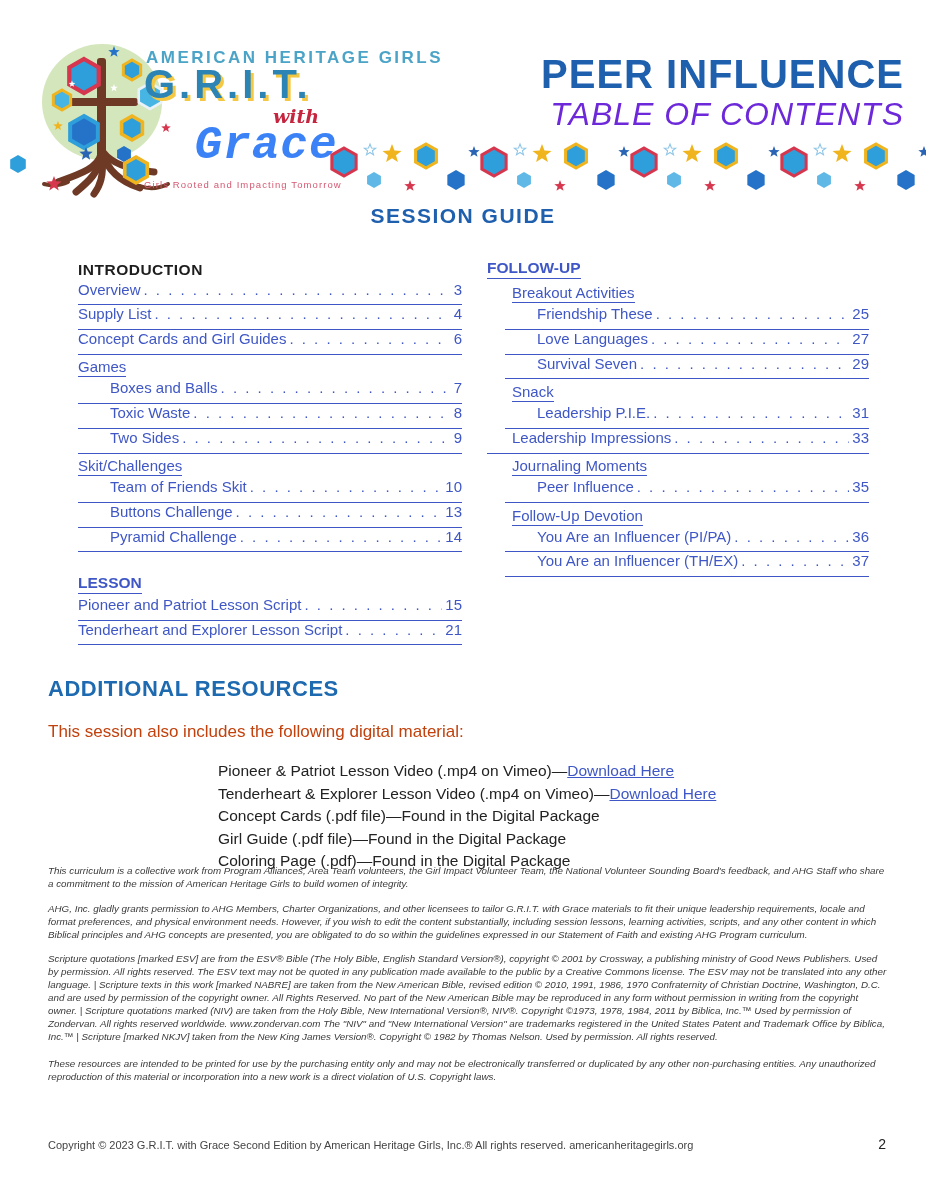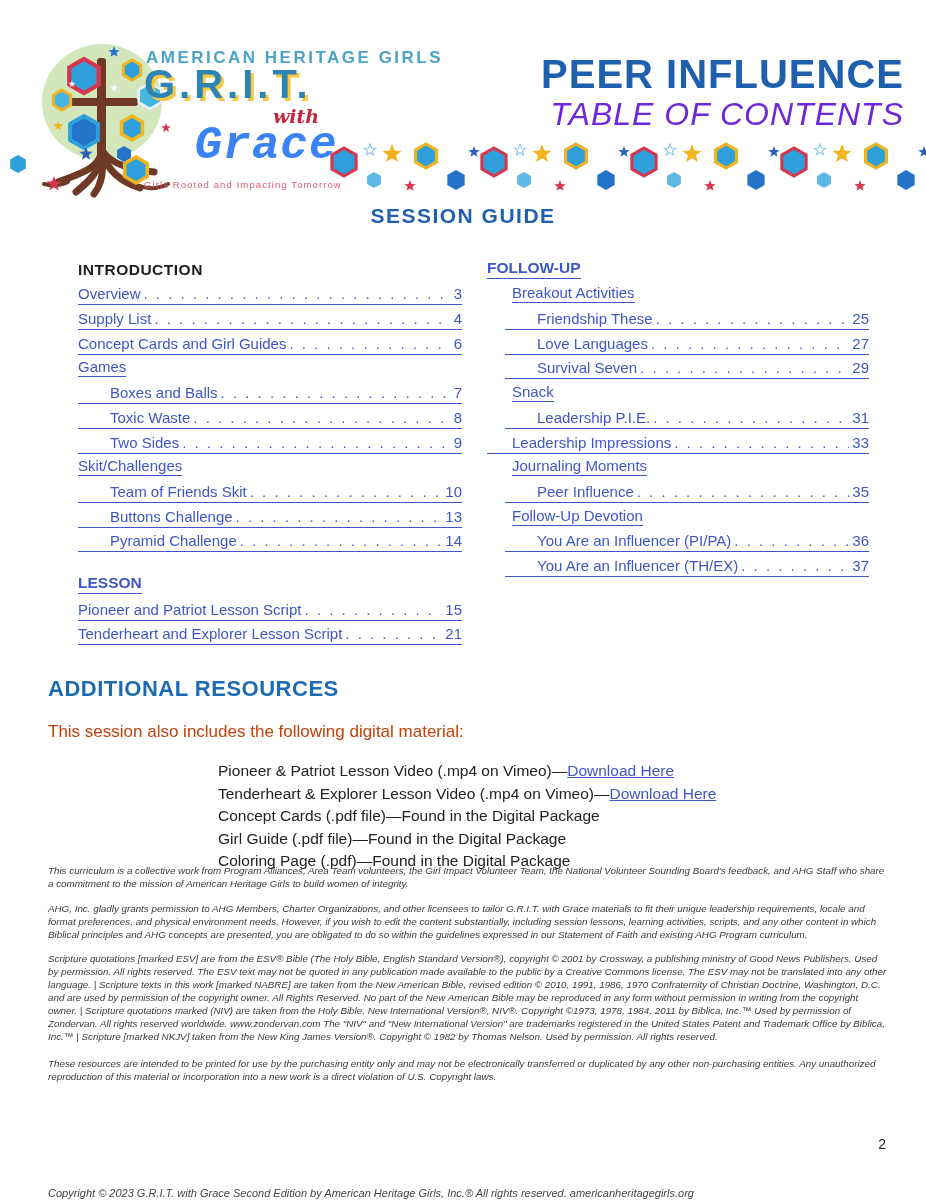--- a/index.html
+++ b/index.html
@@ -50,21 +50,21 @@
   .session-guide {
     position:absolute; left:0; top:204px; width:100%;
     text-align:center; font-size:21px; font-weight:bold; letter-spacing:1.5px; color:#1e5fae;
   }
 
   
   .toc-col { position:absolute; top:256px; }
   .toc-left  { left:78px;  width:384px; }
   .toc-right { left:487px; width:382px; }
 
-  .toc-row { height:24.7px; display:flex; align-items:flex-end; padding-bottom:2px; }
+  .toc-row { height:24.7px; display:flex; padding-bottom:2px; }
   .toc-row.pg { border-bottom:1px solid #3f57c6; }
   .toc-label { color:#3f57c6; font-size:15px; text-decoration:none; white-space:nowrap; }
   .toc-page  { color:#3f57c6; font-size:15px; text-decoration:none; }
   .dots { flex:1; overflow:hidden; white-space:nowrap; color:#3f57c6; font-size:15px; margin:0 3px; }
   .dots::after { content:". . . . . . . . . . . . . . . . . . . . . . . . . . . . . . . . . . . . . . . . . . . . . . . . . . . ."; letter-spacing:2px; }
 
   .toc-hrow { height:24.7px; display:flex; align-items:flex-end; padding-bottom:2px; }
   .h-black { font-size:15.5px; font-weight:bold; color:#1d1d1d; letter-spacing:0.5px; }
   .h-blue  { font-size:15.5px; font-weight:bold; color:#3f57c6; text-decoration:none;
              border-bottom:1.5px solid #3f57c6; display:inline-block; padding-bottom:1px; }
@@ -88,21 +88,21 @@
   .digital-list .dl-line { line-height:22.6px; white-space:nowrap; }
   .dl-link { color:#3f57c6; text-decoration:underline; }
 
   
   .legal { position:absolute; left:48px; top:864px; width:840px;
            font-style:italic; font-size:9.8px; line-height:13px; color:#3a3a3a; }
   .legal p { margin-bottom:11.5px; }
   .legal p.last { margin-top:14px; }
 
   
-  .footer-copy { position:absolute; left:48px; top:1139px; font-style:italic; font-size:11px; color:#444;margin-top:48px; }
+  .footer-copy { position:absolute; left:48px; top:1139px; font-size:11px; color:#444; }
   .page-num { position:absolute; right:40px; top:1136px; font-size:14px; color:#222; }
 </style>
 </head>
 <body>
 
 <div class="logo-wrap">
   <svg class="tree-svg" width="200" height="170" viewBox="0 0 200 170">
     <defs>
       <path id="hx" d="M0,-1 L0.866,-0.5 L0.866,0.5 L0,1 L-0.866,0.5 L-0.866,-0.5 Z"></path>
       <path id="st" d="M0,-1 L0.247,-0.34 L0.951,-0.309 L0.399,0.13 L0.588,0.809 L0,0.42 L-0.588,0.809 L-0.399,0.13 L-0.951,-0.309 L-0.247,-0.34 Z"></path>

